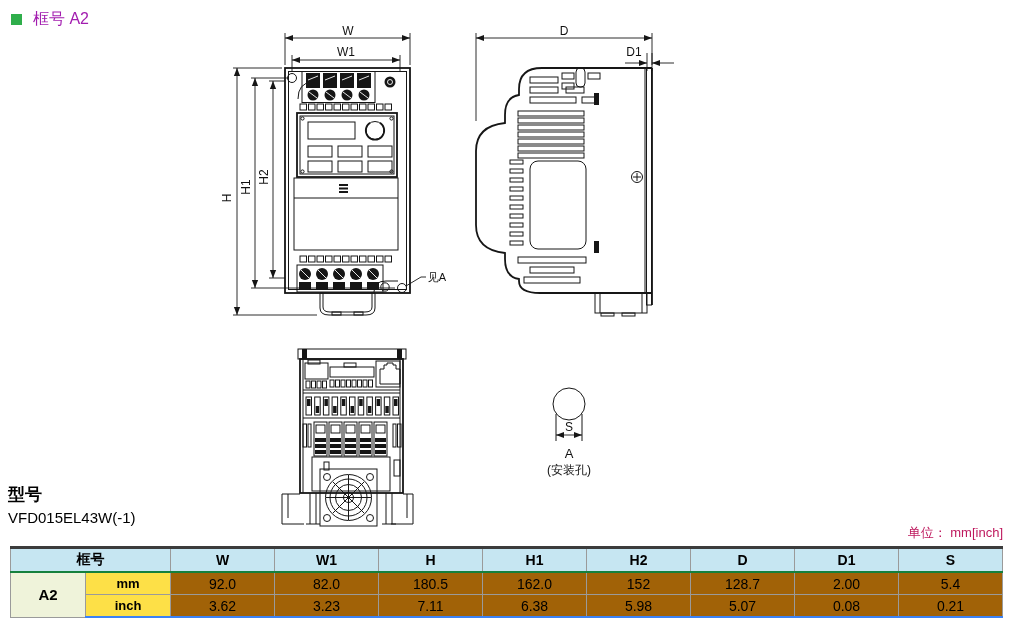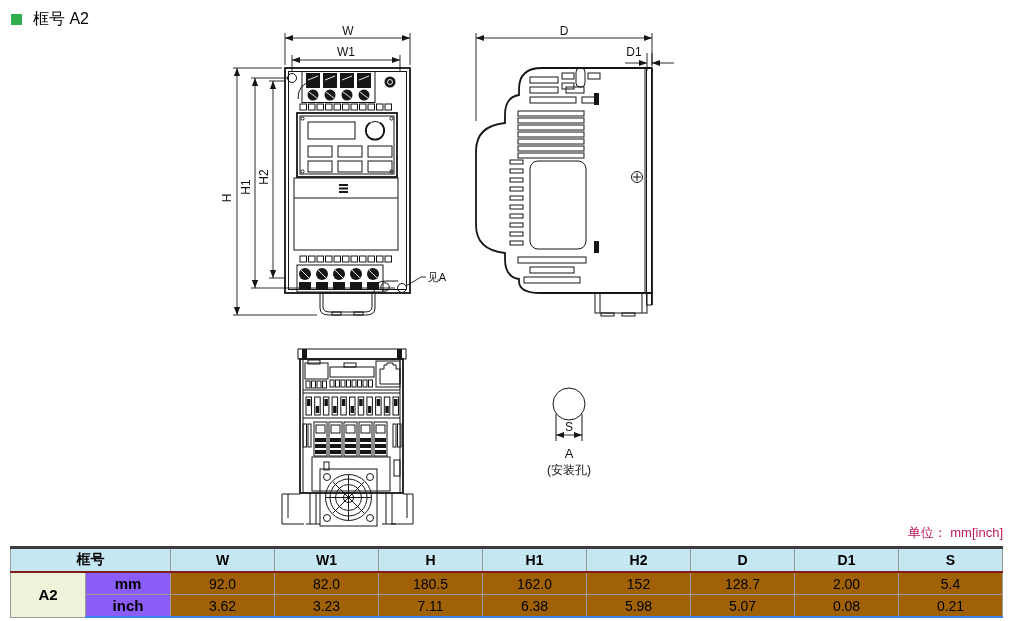--- a/index.html
+++ b/index.html
@@ -2,21 +2,21 @@
 <html><head>
 <meta charset="utf-8">
 <style>
   html,body{margin:0;padding:0;background:#fff;}
   .page{position:relative;width:1011px;height:621px;background:#ffffff;overflow:hidden;
         font-family:"Liberation Sans","DejaVu Sans",sans-serif;color:#000;}
 
   
   .frame-title{position:absolute;left:11px;top:9px;display:flex;align-items:center;gap:11px;}
   .bullet{width:11px;height:11px;background:#2fae4b;display:inline-block;}
-  .frame-title .txt{font-size:16px;color:#000000;}
+  .frame-title .txt{font-size:16px;color:#a21caf;}
 
   
   svg{position:absolute;}
   .ln{fill:none;stroke:#161616;stroke-width:1;}
   .lnb{fill:none;stroke:#161616;stroke-width:1.8;}
   .fl{fill:#161616;stroke:none;}
   .dim{fill:none;stroke:#161616;stroke-width:0.9;}
   .wht{fill:none;stroke:#ffffff;stroke-width:0.9;}
   text.dlbl{font-family:"Liberation Sans","DejaVu Sans",sans-serif;font-size:12px;fill:#111;stroke:none;text-anchor:middle;}
   text.small{font-size:11px;}
@@ -26,23 +26,23 @@
   .model-block .h{font-size:17px;font-weight:bold;}
   .model-block .v{font-size:15px;margin-top:3px;}
 
   
   .unit-note{position:absolute;left:10px;top:524px;width:993px;text-align:right;font-size:13px;color:#be185d;}
 
   
   table.dims{position:absolute;left:10px;top:546px;width:993px;border-collapse:collapse;table-layout:fixed;}
   table.dims th,table.dims td{border:1px solid #9a9a9a;text-align:center;padding:0;height:21px;overflow:hidden;}
   table.dims thead th{background:#c6e6f2;font-weight:bold;font-size:14px;height:22px;
-                      border-top:3px solid #3c3c3c;border-bottom:2px solid #7f1d1d;}
+                      border-top:3px solid #3c3c3c;border-bottom:2px solid #15803d;}
   td.frame{background:#eff3da;font-weight:bold;font-size:15px;}
-  td.unit{background:#8b5cf6;font-weight:bold;font-size:15px;}
+  td.unit{background:#fde047;font-weight:bold;font-size:13px;}
   td.val{background:#a16207;font-size:14px;}
   table.dims tbody tr:last-child td{border-bottom:2px solid #3b82f6;}
 </style>
 </head>
 <body>
 
 <div class="page">
 
   <div class="frame-title">
     <span class="bullet"></span>
@@ -443,20 +443,24 @@
       <line class="ln" x1="64" y1="36" x2="64" y2="63"></line>
     </g>
     <g>
       <line class="dim" x1="38" y1="57" x2="64" y2="57" marker-start="url(#hdA)" marker-end="url(#hdA)"></line>
       <text class="dlbl" x="51" y="53">S</text>
     </g>
     <text class="dlbl" x="51" y="80" style="font-size:13px">A</text>
     <text class="dlbl" x="51" y="96">(安装孔)</text>
   </svg>
 
+  <div class="model-block">
+    <div class="h">型号</div>
+    <div class="v">VFD015EL43W(-1)</div>
+  </div>
 
   <div class="unit-note">单位： mm[inch]</div>
 
   <table class="dims">
     <colgroup>
       <col style="width:75px">
         <col style="width:85px">
       <col style="width:104px">
         <col style="width:104px">
         <col style="width:104px">

